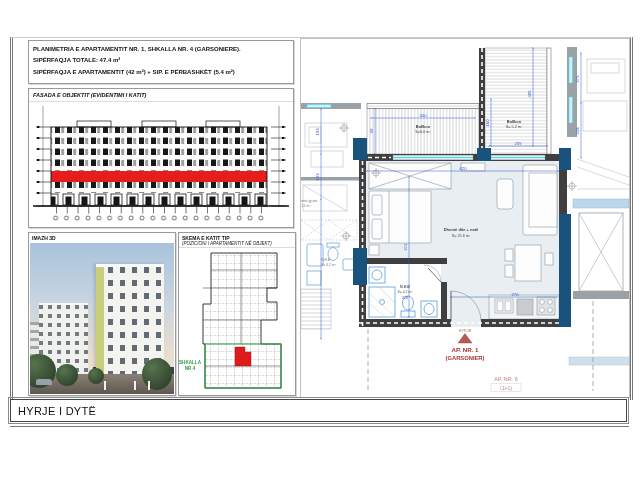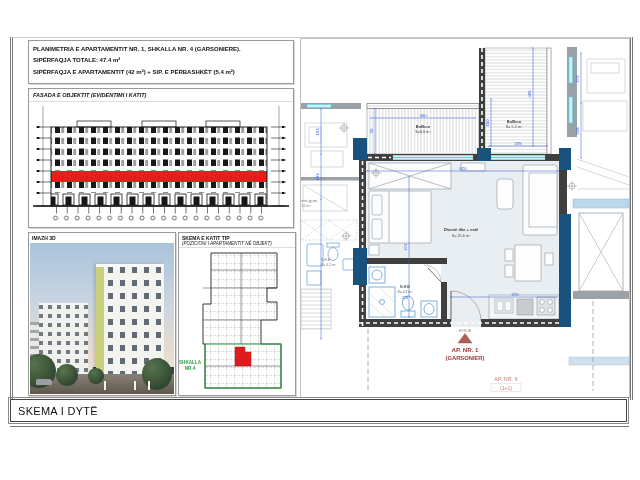--- a/index.html
+++ b/index.html
@@ -419,15 +419,15 @@
     <polygon points="157,304 171,304 164,294.5" fill="#b25c54" stroke="#8a3c34" stroke-width="0.4"></polygon>
     <text x="164" y="313" font-size="6.2" font-weight="700" fill="#a33535" text-anchor="middle">AP. NR. 1</text>
     <text x="164" y="321" font-size="5.8" font-weight="700" fill="#a33535" text-anchor="middle">(GARSONIER)</text>
     <text x="205" y="342" font-size="5.4" fill="#c08080" text-anchor="middle">AP. NR. 6</text>
     <rect x="190" y="344.5" width="30" height="8" fill="none" stroke="#d8c4c4" stroke-width="0.4"></rect>
     <text x="205" y="350.5" font-size="5" fill="#c08080" text-anchor="middle">(1+1)</text>
   </svg>
 </div>
 
 <div class="abs" id="title-bar">
-  <span>SKEMA I DYTË</span>
+  <span>HYRJE I DYTË</span>
 </div>
 <div class="abs" id="frame-bottom"></div>
 
 </body></html>

